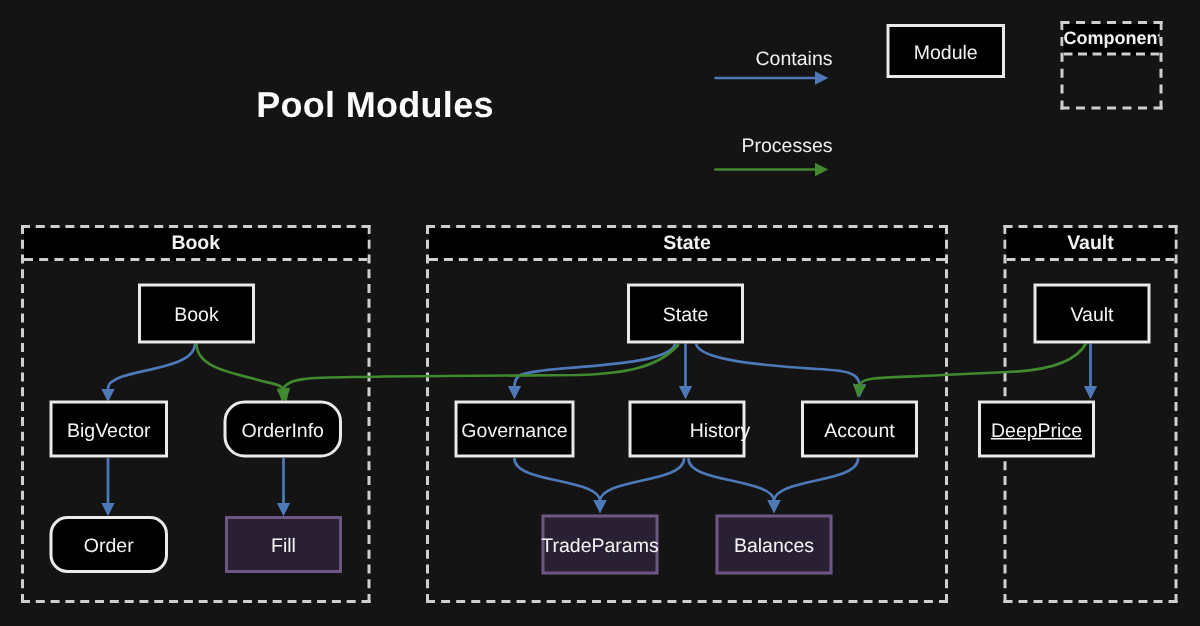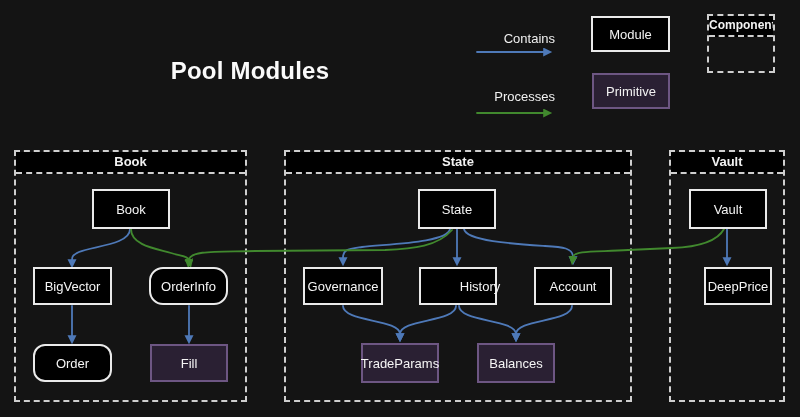--- a/index.html
+++ b/index.html
@@ -116,23 +116,20 @@
 <div class="stage">
 
   <h1 class="page-title">Pool Modules</h1>
 
   <div class="legend-label" style="left:477px; top:31px;">Contains</div>
   <div class="legend-label" style="left:477px; top:89px;">Processes</div>
 
   <div class="lnode module-style" style="left:591px; top:16px; width:79px; height:36px;">
     <span>Module</span>
   </div>
-  <div class="lnode primitive-style" style="left:592px; top:73px; width:78px; height:36px;">
-    <span>Primitive</span>
-  </div>
   <div class="lcomponent" style="left:707px; top:14px; width:68px; height:59px;">
     <div class="ltitle">Component</div>
   </div>
 
   <svg id="edge-layer" width="800" height="417" viewBox="0 0 800 417">
     <defs>
       <marker id="ah-contains" markerUnits="userSpaceOnUse" markerWidth="10" markerHeight="10" refX="0.8" refY="4.5" orient="auto">
         <polygon points="0,0 9,4.5 0,9" fill="#4e79b8"></polygon>
       </marker>
       <marker id="ah-processes" markerUnits="userSpaceOnUse" markerWidth="10" markerHeight="10" refX="0.8" refY="4.5" orient="auto">
@@ -176,16 +173,16 @@
       <div class="node module-style" style="left: 149px; top: 267px; width: 79px; height: 38px; border-radius: 14px;">OrderInfo</div>
       <div class="node module-style" style="left: 33px; top: 344px; width: 79px; height: 38px; border-radius: 12px;">Order</div>
       <div class="node primitive-style" style="left: 150px; top: 344px; width: 78px; height: 38px;">Fill</div>
       <div class="node module-style" style="left: 418px; top: 189px; width: 78px; height: 40px;">State</div>
       <div class="node module-style" style="left: 303px; top: 267px; width: 80px; height: 38px;">Governance</div>
       <div class="node module-style" style="left: 419px; top: 267px; width: 78px; height: 38px; padding-left: 44px;">History</div>
       <div class="node module-style" style="left: 534px; top: 267px; width: 78px; height: 38px;">Account</div>
       <div class="node primitive-style" style="left: 361px; top: 343px; width: 78px; height: 40px;">TradeParams</div>
       <div class="node primitive-style" style="left: 477px; top: 343px; width: 78px; height: 40px;">Balances</div>
       <div class="node module-style" style="left: 689px; top: 189px; width: 78px; height: 40px;">Vault</div>
-      <div class="node module-style" style="left: 704px; top: 267px; width: 68px; height: 38px;">DeepPrice</div>
+      <div class="node module-style" style="left: 652px; top: 267px; width: 78px; height: 38px; text-decoration: underline;">DeepPrice</div>
     </div>
 
 </div>
 
 </body></html>

